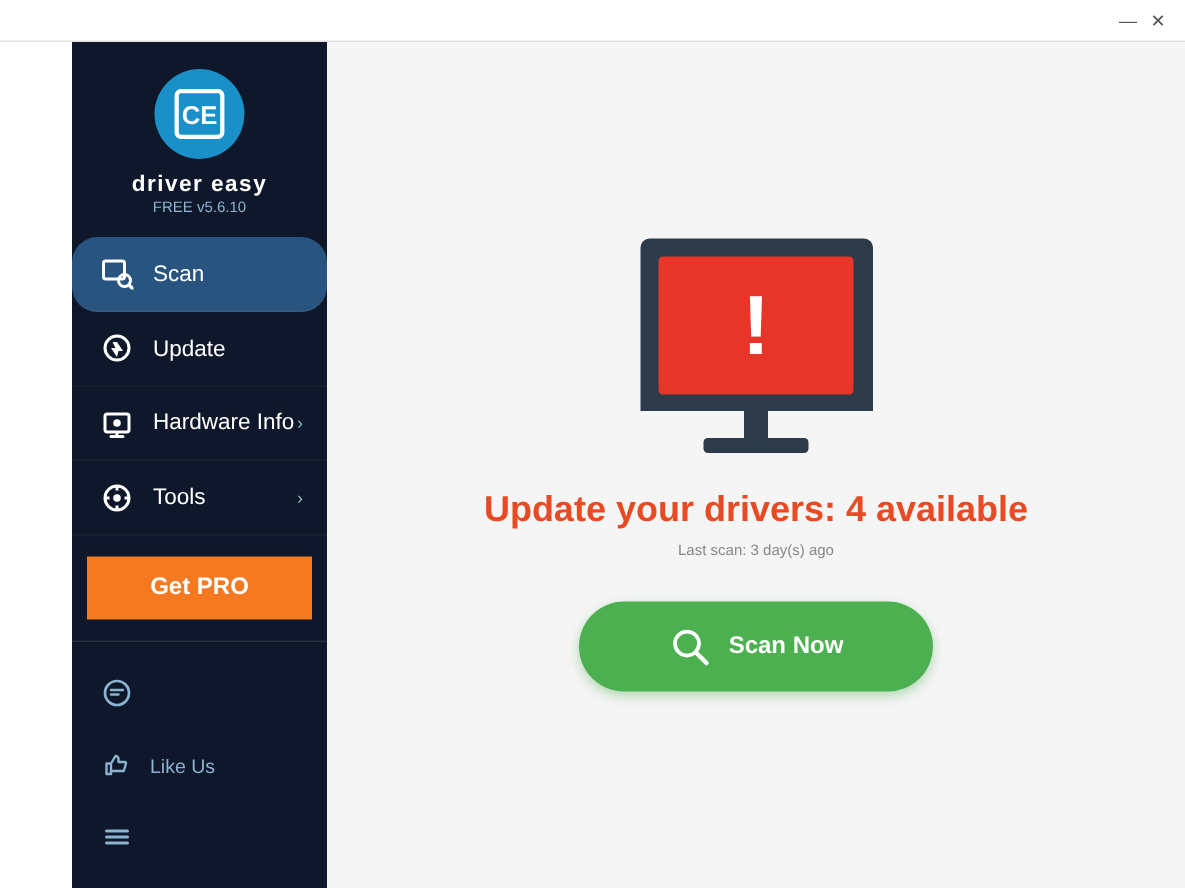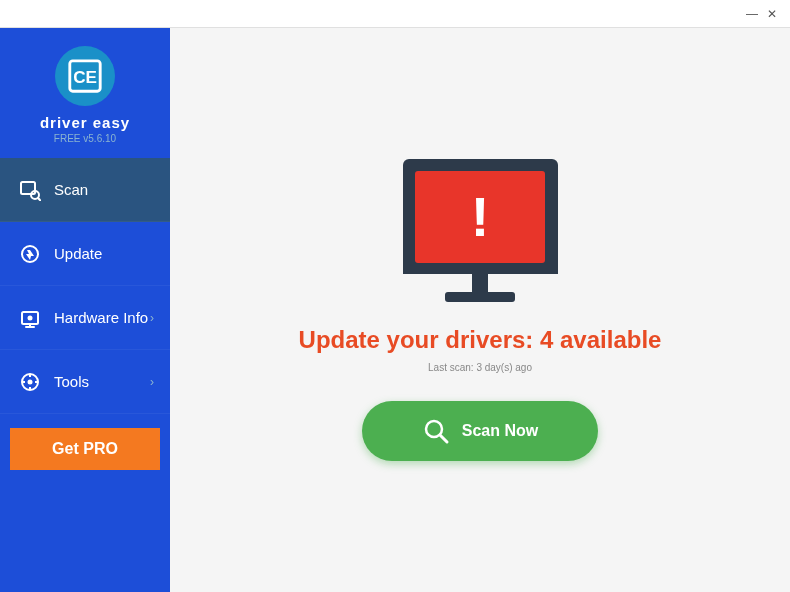--- a/index.html
+++ b/index.html
@@ -39,24 +39,25 @@
     
     .app-body {
       display: flex;
       flex: 1;
       overflow: hidden;
     }
 
     
     .sidebar {
       width: 170px;
-      background: #1d4ed8;
+      background: #0f172a;
       display: flex;
       flex-direction: column;
       flex-shrink: 0;
+      margin-left: 48px;
     }
 
     .sidebar-logo {
       display: flex;
       flex-direction: column;
       align-items: center;
       padding: 18px 10px 14px;
     }
 
     
@@ -92,21 +93,21 @@
       display: flex;
       align-items: center;
       padding: 0 16px;
       height: 64px;
       color: #fff;
       cursor: pointer;
       position: relative;
       border-bottom: 1px solid rgba(255,255,255,0.05);
       transition: background 0.15s;
     }
-    .nav-item.active { background: #2a5480; }
+    .nav-item.active { background: #2a5480; border-radius: 17px; }
 
     .nav-icon {
       width: 28px;
       height: 28px;
       display: flex;
       align-items: center;
       justify-content: center;
       flex-shrink: 0;
     }
     .nav-label {
@@ -313,20 +314,47 @@
           <line x1="3" y1="11" x2="6" y2="11" stroke="#fff" stroke-width="2"></line>
           <line x1="16" y1="11" x2="19" y2="11" stroke="#fff" stroke-width="2"></line>
         </svg>
       </div>
       <span class="nav-label">Tools</span>
       <span class="nav-arrow">›</span>
     </div>
 
     <button class="get-pro-btn">Get PRO</button>
 
+    <div class="sidebar-bottom">
+      <div class="sidebar-bottom-item">
+        <div class="nav-icon">
+          <svg width="20" height="20" viewBox="0 0 20 20" fill="none">
+            <circle cx="10" cy="10" r="8" stroke="#8ab4d0" stroke-width="1.8"></circle>
+            <path d="M6 8h8M6 11h5" stroke="#8ab4d0" stroke-width="1.6" stroke-linecap="round"></path>
+          </svg>
+        </div>
+      </div>
+      <div class="sidebar-bottom-item">
+        <div class="nav-icon">
+          <svg width="20" height="20" viewBox="0 0 20 20" fill="none">
+            <path d="M3 9h3v7H3zM6 9l3-5a2 2 0 012 2v2h4a1 1 0 011 1l-1.5 5H6z" stroke="#8ab4d0" stroke-width="1.6" stroke-linejoin="round"></path>
+          </svg>
+        </div>
+        <span style="color:#8ab4d0;font-size:13px;margin-left:8px;">Like Us</span>
+      </div>
+      <div class="sidebar-bottom-item">
+        <div class="nav-icon">
+          <svg width="20" height="20" viewBox="0 0 20 20" fill="none">
+            <line x1="3" y1="6" x2="17" y2="6" stroke="#8ab4d0" stroke-width="2" stroke-linecap="round"></line>
+            <line x1="3" y1="10" x2="17" y2="10" stroke="#8ab4d0" stroke-width="2" stroke-linecap="round"></line>
+            <line x1="3" y1="14" x2="17" y2="14" stroke="#8ab4d0" stroke-width="2" stroke-linecap="round"></line>
+          </svg>
+        </div>
+      </div>
+    </div>
 
   </aside>
 
   <main class="main-content">
 
     <div class="monitor-wrap">
       <div class="monitor-screen">
         <div class="monitor-screen-inner">
           <span class="monitor-exclaim">!</span>
         </div>

